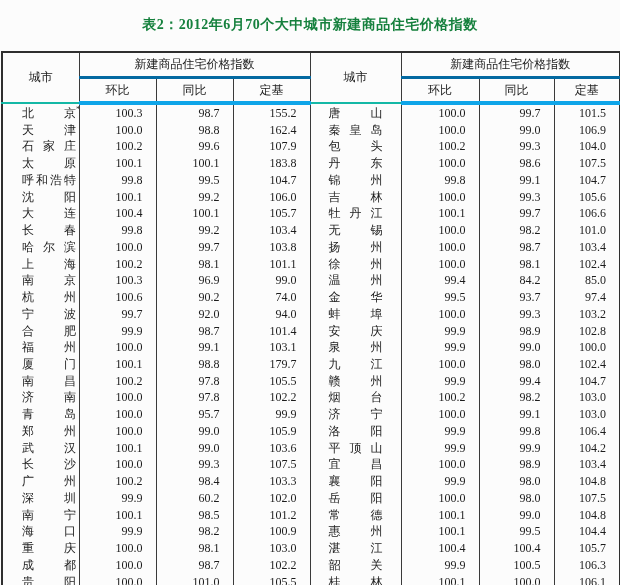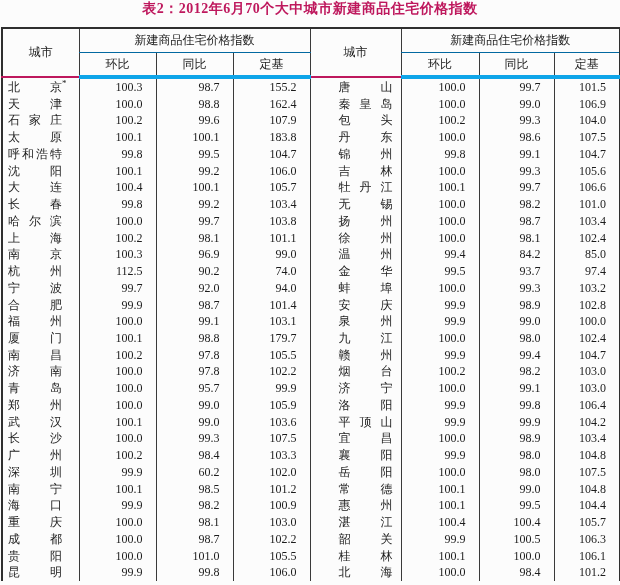--- a/index.html
+++ b/index.html
@@ -8,27 +8,27 @@
     background:#ffffff;
   }
   .crop{
     position:relative;
     width:620px;height:585px;
     overflow:hidden;
     background:#fcfcfc;
     color:#1c1c1c;
   }
   .title{
-    margin:0;
-    padding-top:0;
+    margin:8px;
+    padding-top:8px;
     height:27px;
     text-align:center;
     font-size:14px;
     font-weight:bold;
-    color:#be185d;
+    color:#15803d;
     letter-spacing:0.5px;
     font-family:"Liberation Serif","DejaVu Serif",serif;
   }
   table.idx{
     border-collapse:collapse;
     table-layout:fixed;
     margin-left:1px;
     width:618px;
     border:2px solid #2f2f2f;
     border-bottom:none;
@@ -43,39 +43,39 @@
   th,td{
     padding:0;
     font-weight:normal;
     vertical-align:middle;
     overflow:hidden;
     white-space:nowrap;
   }
   thead th{text-align:center;color:#1c1c1c;}
   tr.grp th{height:23px;}
   tr.sub th{height:22px;}
-  th.span{border-bottom:1px solid #0369a1;text-align:center;}
+  th.span{border-bottom:3px solid #0369a1;text-align:center;}
   tr.sub th{border-bottom:4px solid #0ea5e9;}
-  th.chead{border-bottom:2px solid #be185d;}
+  th.chead{border-bottom:2px solid #14b8a6;}
   th.bl,td.bl{border-left:1px solid #3a3a3a;}
   tbody td{height:16.73px;line-height:16.73px;}
   td.num{
     text-align:right;
     padding-right:13px;
     font-family:"Liberation Serif","DejaVu Serif",serif;
   }
   td.city .cname{
     display:inline-block;
     width:54px;
     text-align:justify;
     text-align-last:justify;
     line-height:16.73px;
   }
-  td.city.left{padding-left:5px;}
-  td.city.right{padding-left:28px;text-decoration:underline;}
+  td.city.left{padding-left:19px;}
+  td.city.right{padding-left:18px;text-decoration:underline;}
   sup.star{font-size:9px;line-height:0;}
 </style>
 </head>
 <body>
 
 <div class="crop">
   <div class="title">表2：2012年6月70个大中城市新建商品住宅价格指数</div>
 
   <table class="idx">
     <colgroup>
@@ -210,21 +210,21 @@
           <td class="num bl">100.3</td>
           <td class="num bl">96.9</td>
           <td class="num bl">99.0</td>
           <td class="city right bl"><span class="cname">温州</span></td>
           <td class="num bl">99.4</td>
           <td class="num bl">84.2</td>
           <td class="num bl">85.0</td>
         </tr>
         <tr>
           <td class="city left "><span class="cname">杭州</span></td>
-          <td class="num bl">112.5</td>
+          <td class="num bl">100.6</td>
           <td class="num bl">90.2</td>
           <td class="num bl">74.0</td>
           <td class="city right bl"><span class="cname">金华</span></td>
           <td class="num bl">99.5</td>
           <td class="num bl">93.7</td>
           <td class="num bl">97.4</td>
         </tr>
         <tr>
           <td class="city left "><span class="cname">宁波</span></td>
           <td class="num bl">99.7</td>

